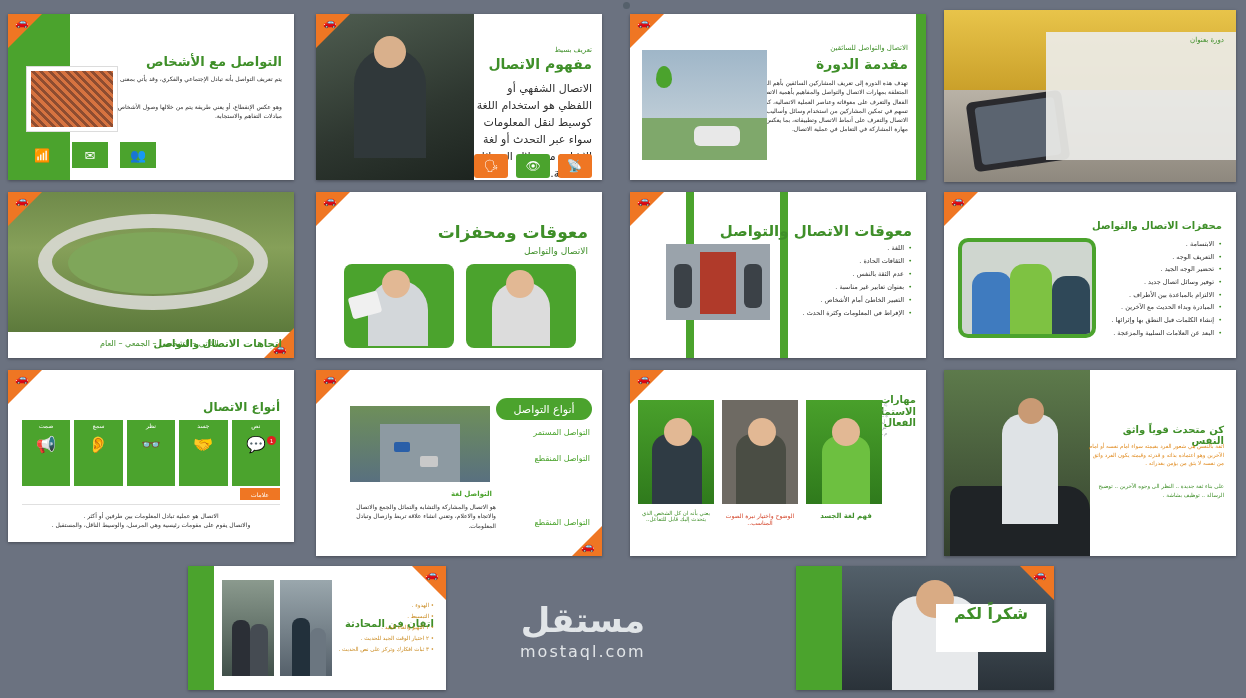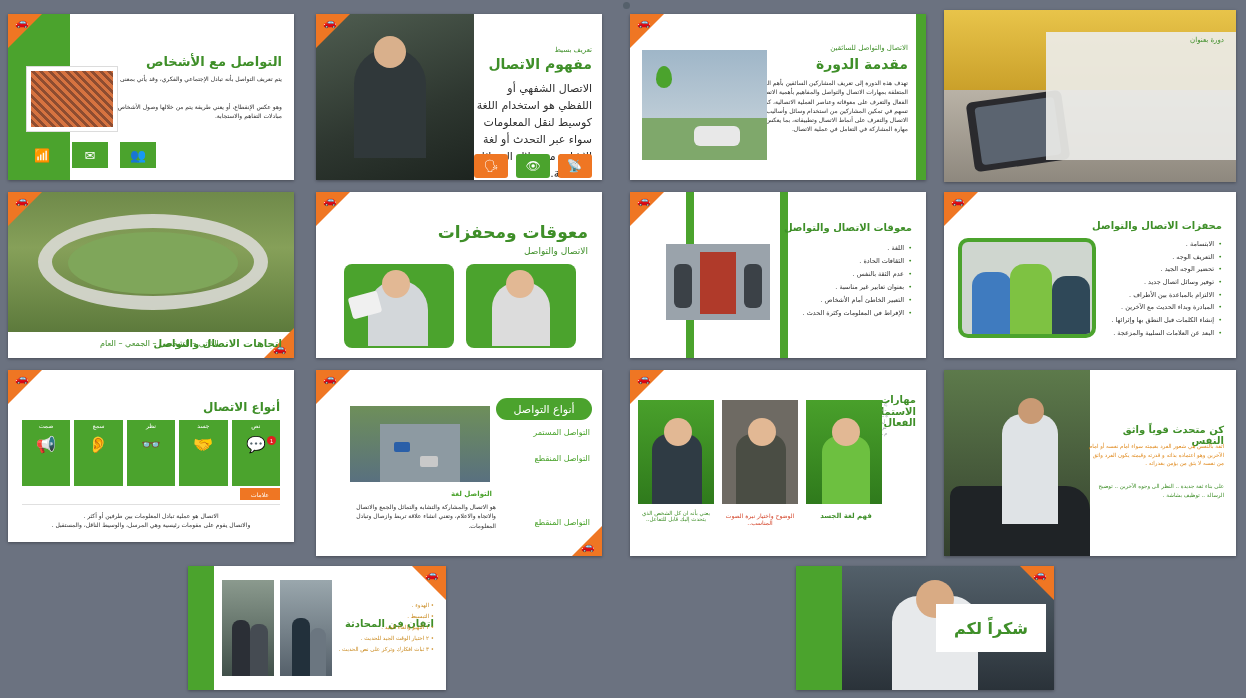--- a/index.html
+++ b/index.html
@@ -185,21 +185,21 @@
   <div class="slide" style="left:630px; top:192px; width:296px; height:166px;">
     <div class="corner-tl"></div>
     <div class="car-ico left">🚗</div>
     <div style="position:absolute; left:56px; top:0; width:8px; height:166px; background:#4ba32d;"></div>
     <div style="position:absolute; left:150px; top:0; width:8px; height:166px; background:#4ba32d;"></div>
     <div class="photo" style="position:absolute; left:36px; top:52px; width:104px; height:76px; background:#9aa3ab;">
       <div style="position:absolute;left:34px;top:8px;width:36px;height:62px;background:#b03a2a;"></div>
       <div style="position:absolute;left:8px;top:20px;width:18px;height:44px;background:#3b4147;border-radius:6px;"></div>
       <div style="position:absolute;right:8px;top:20px;width:18px;height:44px;background:#3b4147;border-radius:6px;"></div>
     </div>
-    <div class="gtitle" style="position:absolute; right:14px; top:30px; font-size:10px;">معوقات الاتصال والتواصل</div>
+    <div class="gtitle" style="position:absolute; right:14px; top:30px; font-size:15px;">معوقات الاتصال والتواصل</div>
     <ul class="bl body-txt" style="position:absolute; right:14px; top:50px; width:128px; font-size:6.5px; line-height:2;">
       <li>اللغة .</li>
       <li>الثقافات الحادة .</li>
       <li>عدم الثقة بالنفس .</li>
       <li>بعنوان تعابير غير مناسبة .</li>
       <li>التعبير الخاطئ أمام الأشخاص .</li>
       <li>الإفراط في المعلومات وكثرة الحدث .</li>
     </ul>
   </div>
 
@@ -338,19 +338,23 @@
 
   <div class="slide" style="left:796px; top:566px; width:258px; height:124px;">
     <div class="photo" style="position:absolute; left:0; top:0; width:258px; height:124px;">
       <div style="position:absolute;inset:0;background:linear-gradient(180deg,#53606a 0%,#2a3239 100%);"></div>
       <div style="position:absolute;left:96px;top:30px;width:86px;height:94px;background:#e7e9eb;border-radius:26px 26px 0 0;"></div>
       <div style="position:absolute;left:120px;top:14px;width:38px;height:38px;background:#d9ab84;border-radius:50%;"></div>
       <div style="position:absolute;left:0;top:0;width:46px;height:124px;background:#4ba32d;"></div>
     </div>
     <div class="corner-tr"></div>
     <div class="car-ico">🚗</div>
-    <div style="position:absolute; right:8px; top:38px; width:110px; height:48px; background:#ffffff; display:flex; align-items:center; justify-content:center;">
+    <div style="position:absolute; right:8px; top:38px; width:110px; height:48px; background:#ffffff; display:flex; justify-content:center;">
       <span class="gtitle" style="font-size:16px;">شكراً لكم</span>
     </div>
   </div>
 
+  <div class="wm">
+    <div class="ar">مستقل</div>
+    <div class="en">mostaql.com</div>
+  </div>
 
 </div>
 
 </body></html>

